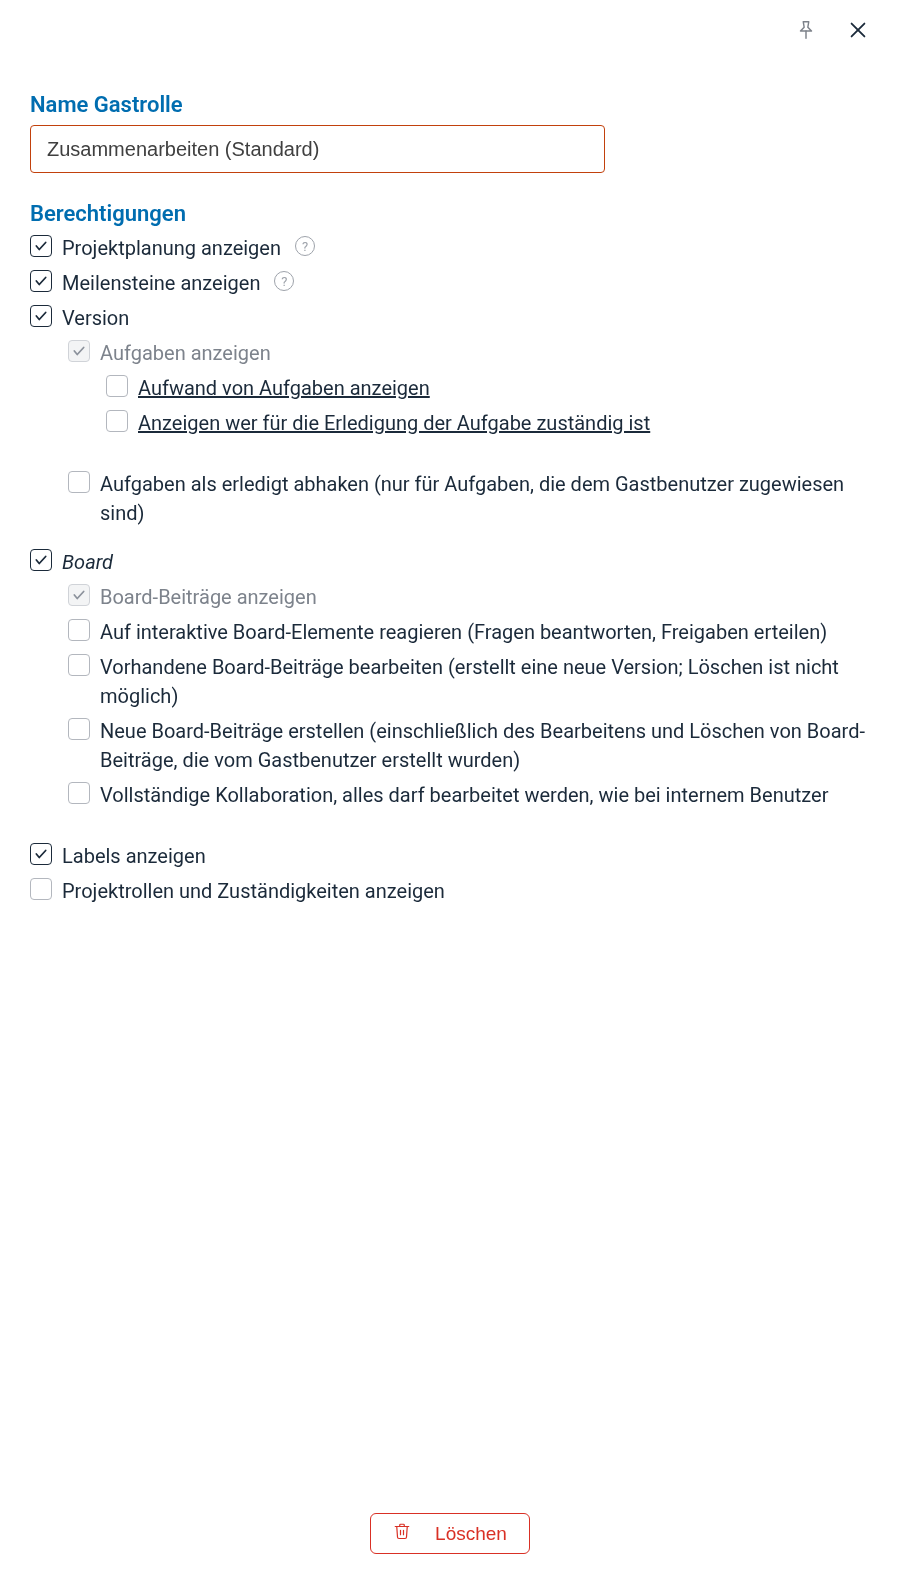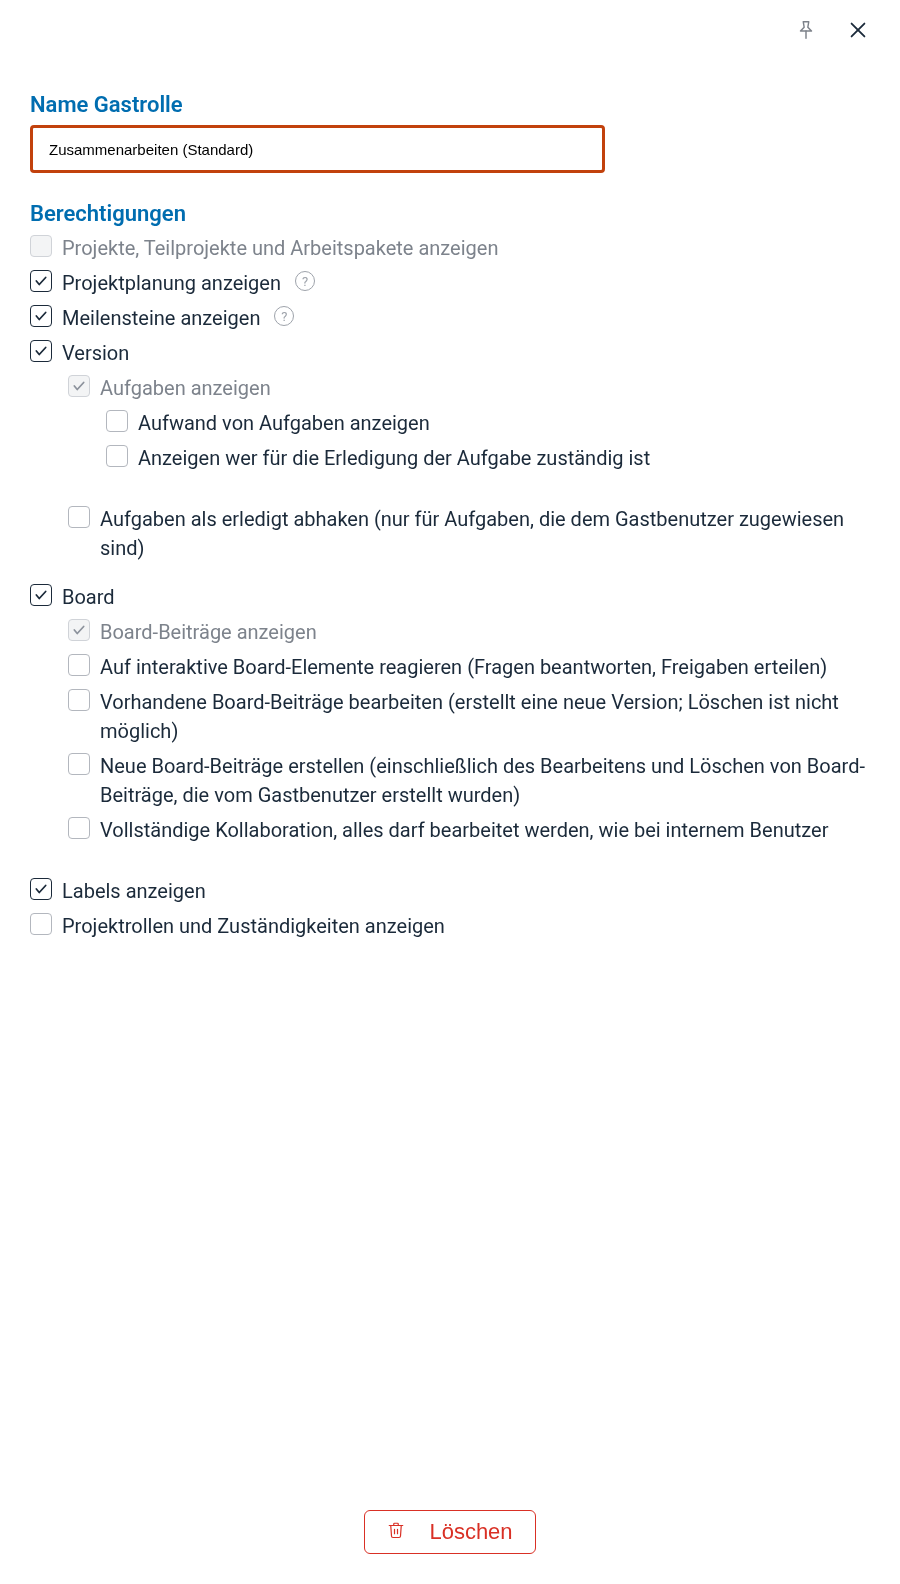--- a/index.html
+++ b/index.html
@@ -38,35 +38,35 @@
   .section-label {
     color: #006db0;
     font-size: 22px;
     font-weight: 600;
     margin-bottom: 8px;
   }
   .name-input {
     width: 575px;
     max-width:100%;
     height: 48px;
-    border: 3px solid #c2410c;
+    border: 1px solid #c2410c;
     border-radius: 4px;
     padding: 0 16px;
-    font-size: 15px;
-    color: #000000;
+    font-size: 20px;
+    color: #404040;
   }
   .perm-section { margin-top: 28px; }
   .perm-row {
     display: flex;
     align-items: flex-start;
     gap: 10px;
     margin: 6px 0;
   }
   .perm-row.indent1 { padding-left: 38px; }
-  .perm-row.indent2 { padding-left: 76px; }
+  .perm-row.indent2 { padding-left: 76px; text-decoration: underline; }
   .cb {
     width: 22px;
     height: 22px;
     min-width:22px;
     border: 1.5px solid #b3b7be;
     border-radius: 4px;
     display: flex;
     align-items: center;
     justify-content: center;
     background: #fff;
@@ -107,21 +107,21 @@
   }
   .delete-btn {
     display: inline-flex;
     align-items: center;
     gap: 24px;
     border: 1.3px solid #d93025;
     color: #d93025;
     background: #fff;
     border-radius: 6px;
     padding: 8px 22px;
-    font-size: 22px;
+    font-size: 19px;
     cursor: pointer;
   }
   .delete-btn svg { stroke: #d93025; }
 </style>
 </head>
 <body>
 
 <div class="panel">
 
   <div class="top-icons">
@@ -140,26 +140,20 @@
   </div>
 
   <div class="content">
 
     <div class="section-label">Name Gastrolle</div>
     <input class="name-input" type="text" value="Zusammenarbeiten (Standard)" style="">
 
     <div class="perm-section">
       <div class="section-label">Berechtigungen</div>
 
-      <div class="perm-row">
-        <div class="cb disabled">
-          
-        </div>
-        <span class="perm-label muted">Projekte, Teilprojekte und Arbeitspakete anzeigen</span>
-      </div>
 
       <div class="perm-row">
         <div class="cb checked">
           <svg width="14" height="14" viewBox="0 0 24 24" fill="none" stroke-width="3" stroke-linecap="round" stroke-linejoin="round">
               <polyline points="4 12 9 18 20 6"></polyline>
             </svg>
         </div>
         <span class="perm-label">Projektplanung anzeigen</span>
         <span class="help">?</span>
       </div>
@@ -206,21 +200,21 @@
         <span class="perm-label">Anzeigen wer für die Erledigung der Aufgabe zuständig ist</span>
       </div>
 
       <div class="perm-row indent1" style="margin-top:32px;">
         <div class="cb">
           
         </div>
         <span class="perm-label">Aufgaben als erledigt abhaken (nur für Aufgaben, die dem Gastbenutzer zugewiesen sind)</span>
       </div>
 
-      <div class="perm-row" style="margin-top:20px;">
+      <div class="perm-row" style="margin-top:20px;font-style:italic;">
         <div class="cb checked">
           <svg width="14" height="14" viewBox="0 0 24 24" fill="none" stroke-width="3" stroke-linecap="round" stroke-linejoin="round">
               <polyline points="4 12 9 18 20 6"></polyline>
             </svg>
         </div>
         <span class="perm-label">Board</span>
       </div>
 
       <div class="perm-row indent1">
         <div class="cb disabled checked">

